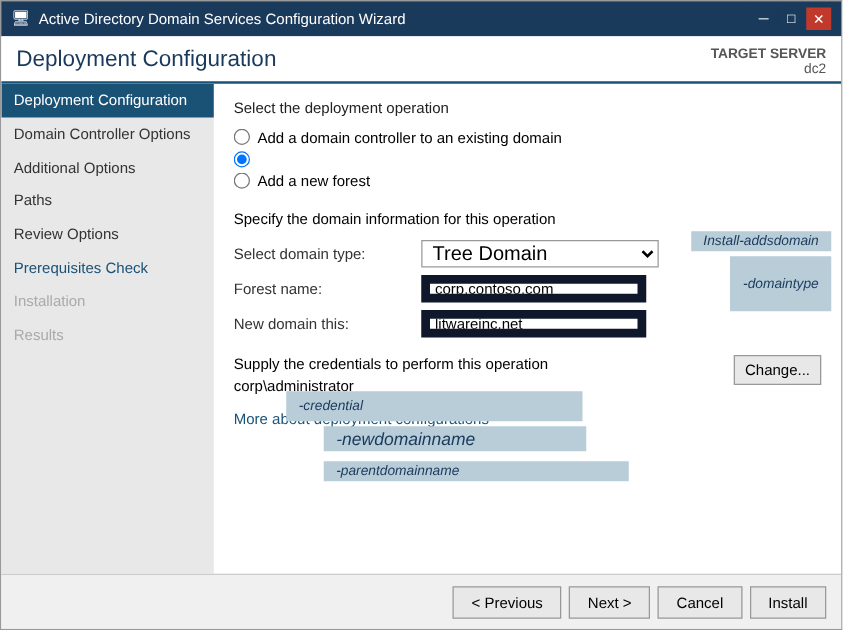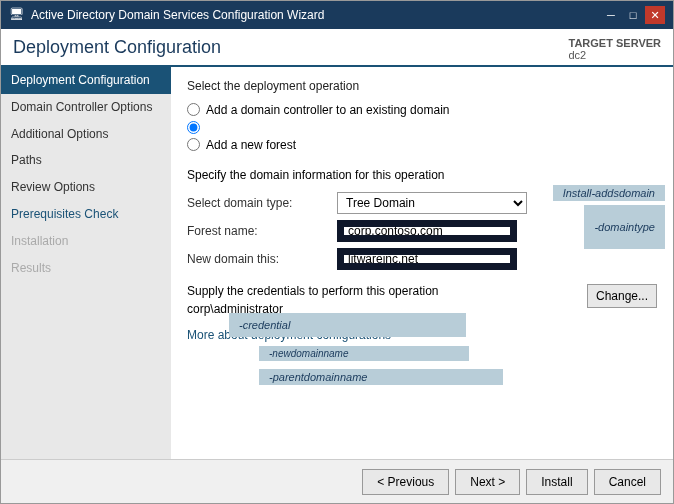--- a/index.html
+++ b/index.html
@@ -69,20 +69,21 @@
       justify-content: space-between;
       align-items: flex-start;
       border-bottom: none;
     }
     .wizard-header-title {
       font-size: 18px;
       font-weight: 300;
       color: #1a3a5c;
     }
     .target-server {
+      text-align: right;
       font-size: 11px;
       color: #555;
     }
     .target-server-label {
       font-weight: bold;
       display: block;
     }
 
     .wizard-content {
       display: flex;
@@ -169,21 +170,21 @@
       height: 22px;
       border: 7px solid #0f172a;
       padding: 2px 4px;
       font-size: 12px;
     }
     .form-select {
       width: 190px;
       height: 22px;
       border: 1px solid #999;
       padding: 1px 4px;
-      font-size: 12px;
+      font-size: 16px;
       background: #fff;
       appearance: auto;
     }
 
     .credentials-section {
       margin-top: 14px;
     }
     .credentials-title {
       font-size: 12px;
       margin-bottom: 4px;
@@ -276,21 +277,21 @@
       color: #1a3a5c;
       font-style: italic;
       width: 237px;
     }
     .annot-newdomainname {
       position: absolute;
       bottom: 98px;
       left: 88px;
       background: #b8cdd8;
       padding: 2px 10px;
-      font-size: 10px;
+      font-size: 14px;
       color: #1a3a5c;
       font-style: italic;
       width: 210px;
     }
     .annot-parentdomainname {
       position: absolute;
       bottom: 74px;
       left: 88px;
       background: #b8cdd8;
       padding: 2px 10px;
@@ -425,17 +426,17 @@
           <span>-parentdomainname</span>
         </div>
 
         <a class="more-link">More about deployment configurations</a>
       </div>
     </div>
 
     <div class="wizard-footer">
       <button class="footer-btn">&lt; Previous</button>
       <button class="footer-btn primary">Next &gt;</button>
+      <button class="footer-btn">Cancel</button>
       <button class="footer-btn">Install</button>
-      <button class="footer-btn">Cancel</button>
     </div>
   </div>
 </div>
 
 </body></html>

